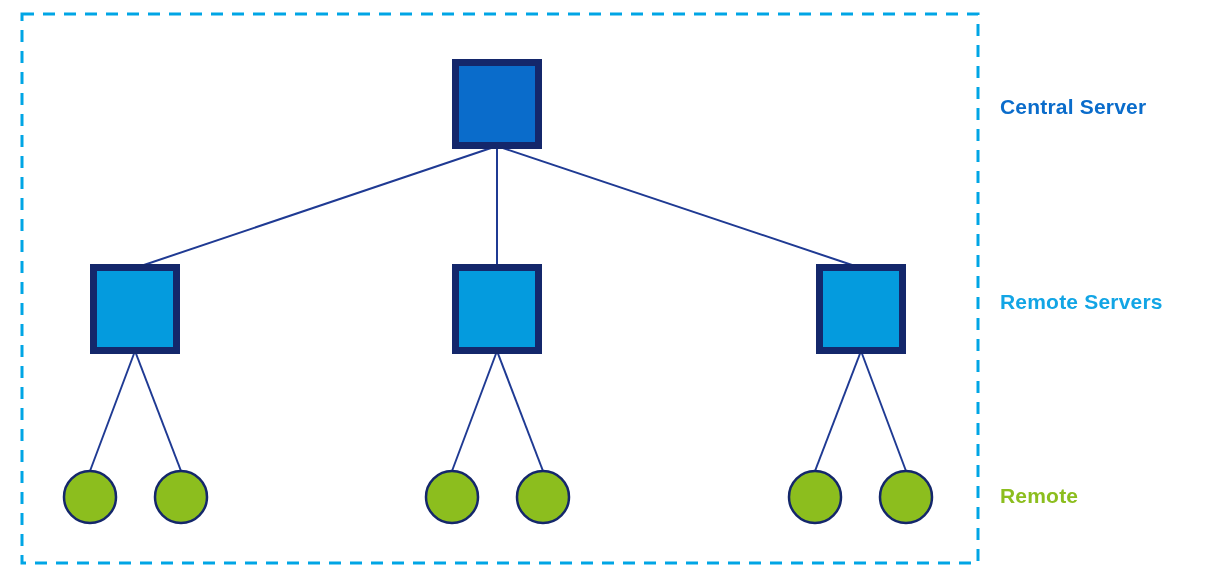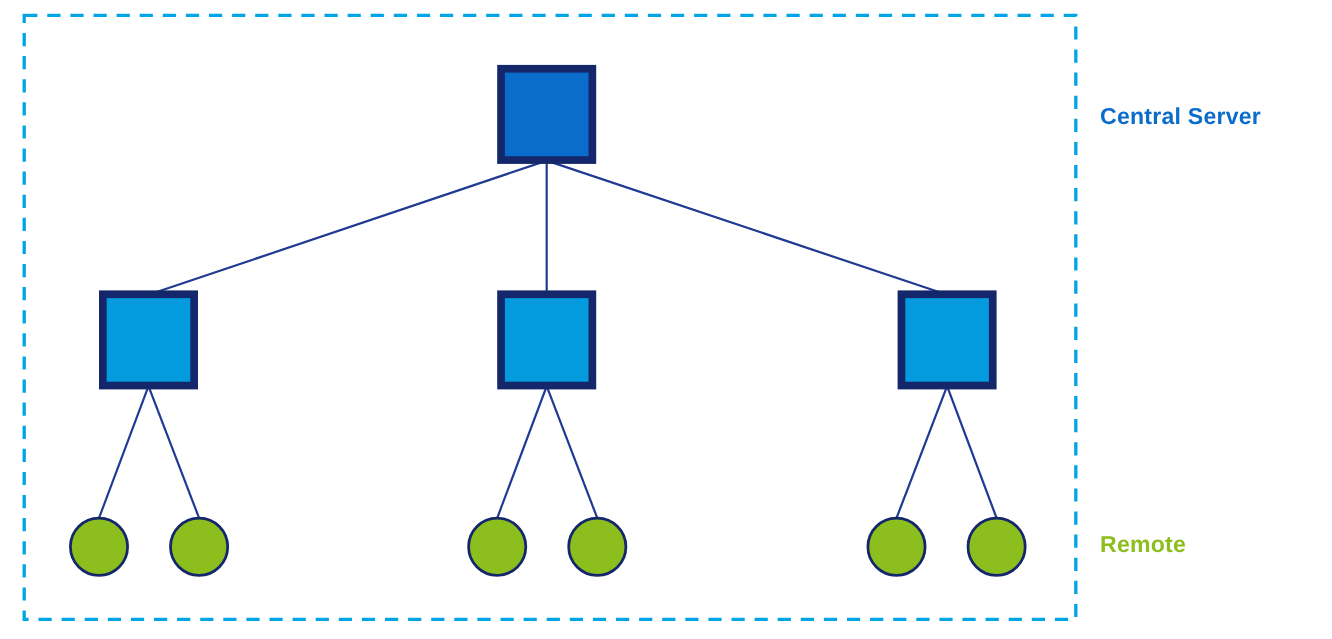--- a/index.html
+++ b/index.html
@@ -71,15 +71,16 @@
         <circle cx="90" cy="497" r="26" fill="#8CBE1E" stroke="#14276B" stroke-width="2.5"></circle>
         <circle cx="181" cy="497" r="26" fill="#8CBE1E" stroke="#14276B" stroke-width="2.5"></circle>
         <circle cx="452" cy="497" r="26" fill="#8CBE1E" stroke="#14276B" stroke-width="2.5"></circle>
         <circle cx="543" cy="497" r="26" fill="#8CBE1E" stroke="#14276B" stroke-width="2.5"></circle>
         <circle cx="815" cy="497" r="26" fill="#8CBE1E" stroke="#14276B" stroke-width="2.5"></circle>
         <circle cx="906" cy="497" r="26" fill="#8CBE1E" stroke="#14276B" stroke-width="2.5"></circle>
       </g>
   </svg>
 
   <div class="tier-label" style="left: 1000px; top: 96px; color: rgb(10, 108, 203);">Central Server</div>
+  <div class="tier-label" style="left: 1000px; top: 291px; color: rgb(18, 165, 229);">Remote Servers</div>
   <div class="tier-label" style="left: 1000px; top: 485px; color: rgb(140, 190, 30);">Remote</div>
 
 </div>
 
 </body></html>

